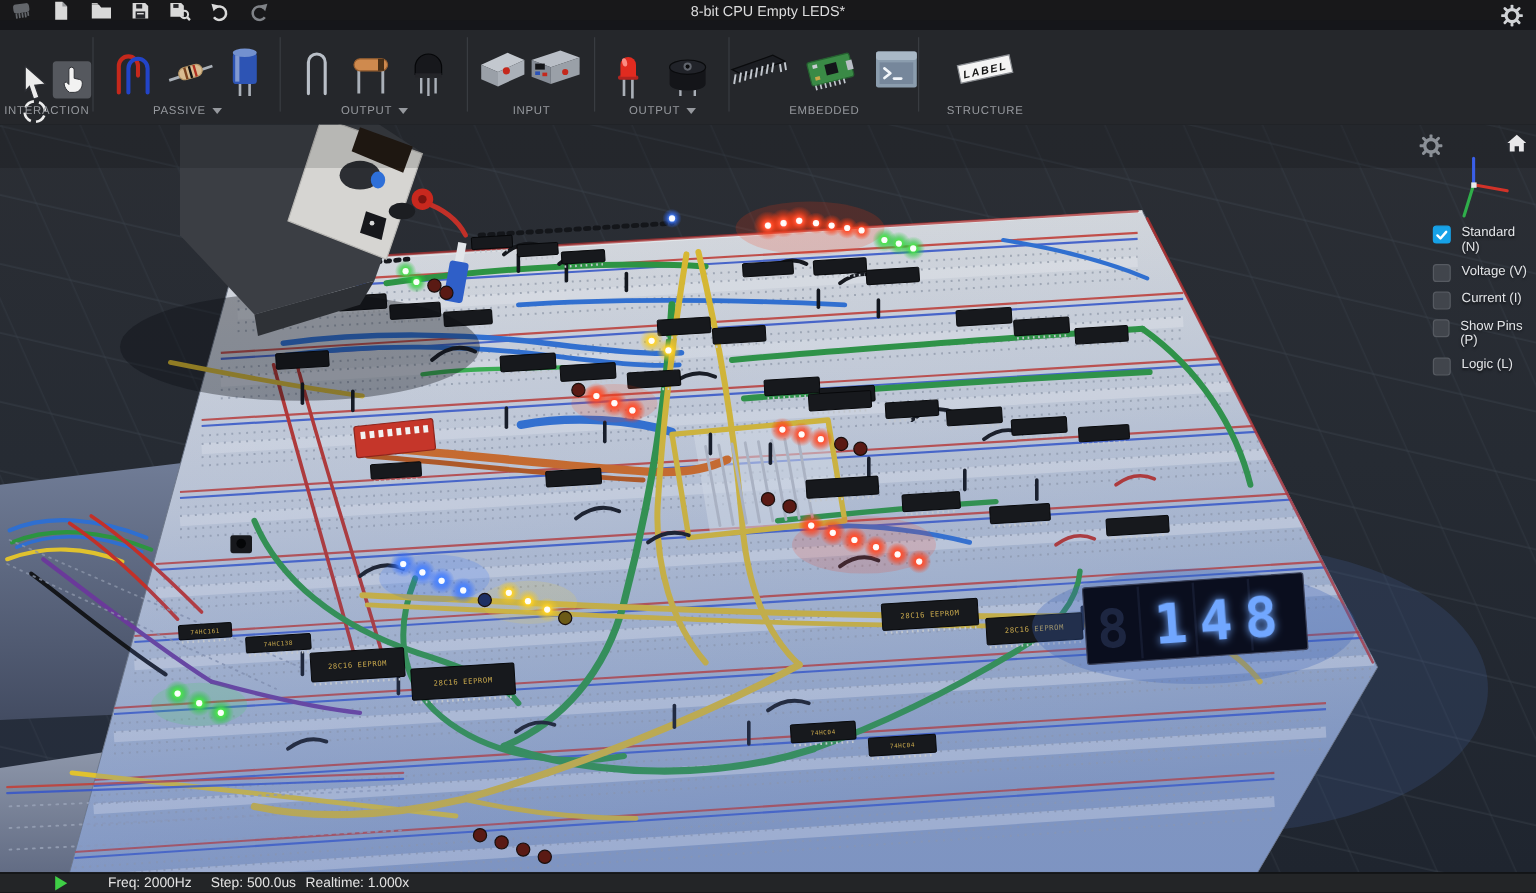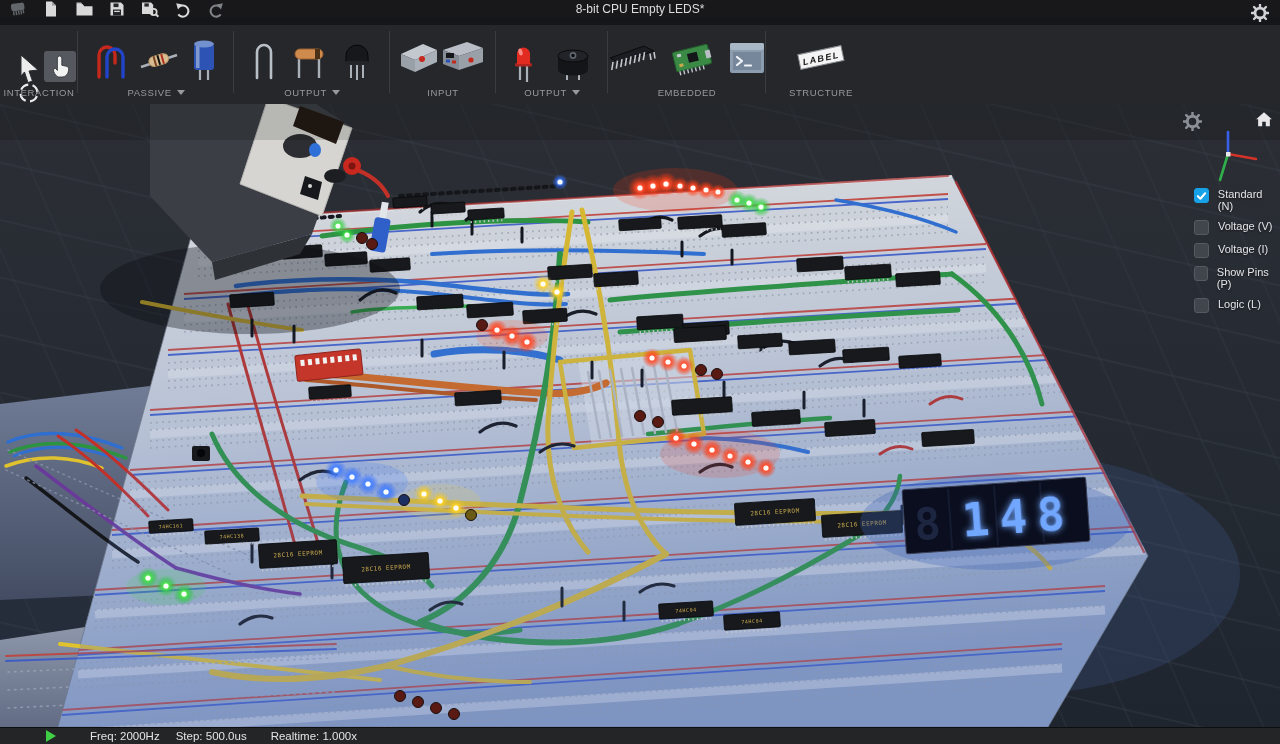--- a/index.html
+++ b/index.html
@@ -36,21 +36,21 @@
   
   .watermark{position:absolute;left:1040px;top:668px;pointer-events:none;}
   .wm1{font-size:21px;font-weight:400;color:rgba(255,255,255,.55);}
   .wm2{font-size:13px;margin-top:4px;color:rgba(255,255,255,.45);}
   
   .statusbar{position:absolute;left:0;top:727px;width:1280px;height:17px;background:#232527;
              display:flex;align-items:center;padding-left:46px;box-sizing:border-box;border-top:1px solid #0d0e10;}
   .play{width:0;height:0;border-top:6px solid transparent;border-bottom:6px solid transparent;
         border-left:10px solid #3fcf46;margin-right:34px;cursor:pointer;}
   .statusbar span{font-size:11.5px;color:#e4e4e4;}
-  .st-freq{margin-right:16px;} .st-step{margin-right:24px;}
+  .st-freq{margin-right:16px;} .st-step{margin-right:8px;}
 </style>
 </head>
 <body>
 
 <div class="app">
 
   <div class="titlebar">
     <div class="tb-left">
       <span class="tb-btn">
         <svg width="24" height="20" viewBox="0 0 24 20">
@@ -951,21 +951,21 @@
             </svg>
       </span>
       <span class="vo-label">Standard (N)</span>
     </div>
     <div class="vo-row">
       <span class="vo-box"></span>
       <span class="vo-label">Voltage (V)</span>
     </div>
     <div class="vo-row">
       <span class="vo-box"></span>
-      <span class="vo-label">Voltage (I)</span>
+      <span class="vo-label">Current (I)</span>
     </div>
     <div class="vo-row">
       <span class="vo-box"></span>
       <span class="vo-label">Show Pins (P)</span>
     </div>
     <div class="vo-row">
       <span class="vo-box"></span>
       <span class="vo-label">Logic (L)</span>
     </div>
   </div>

